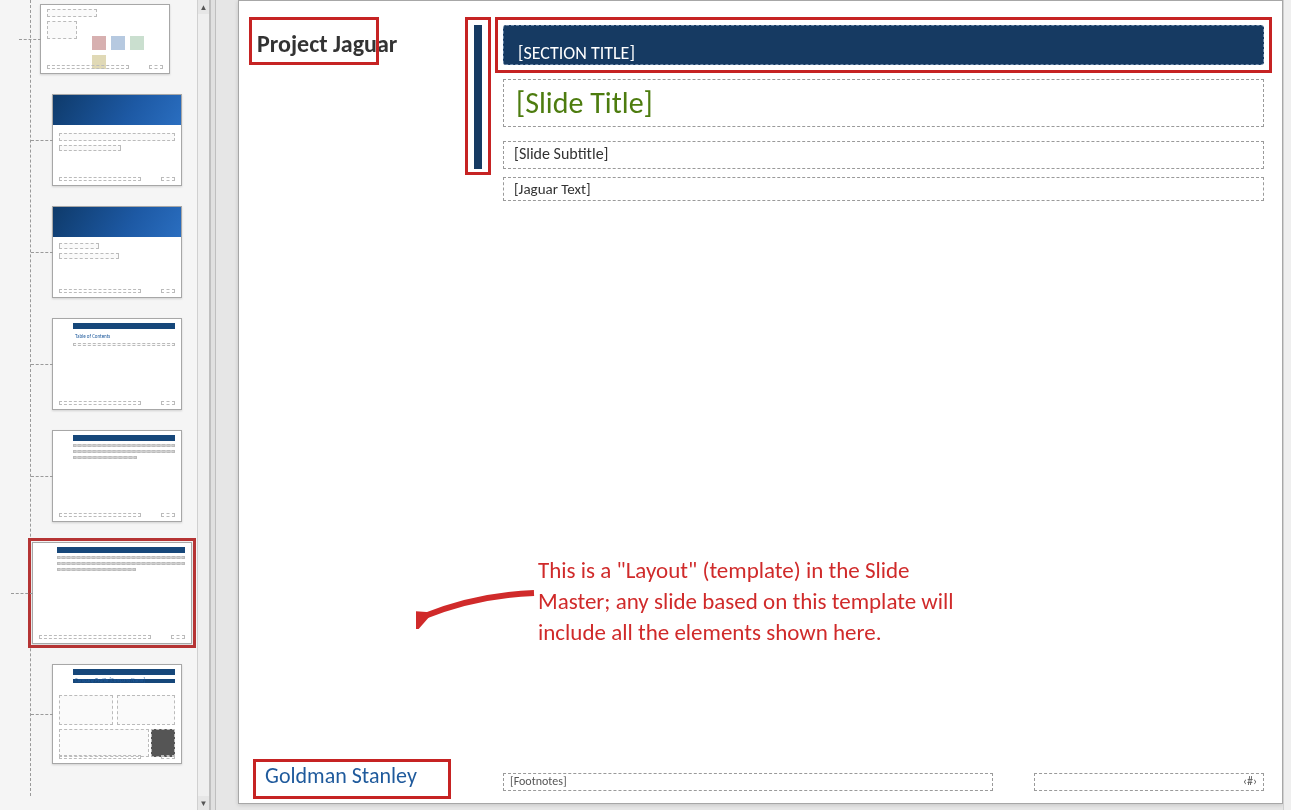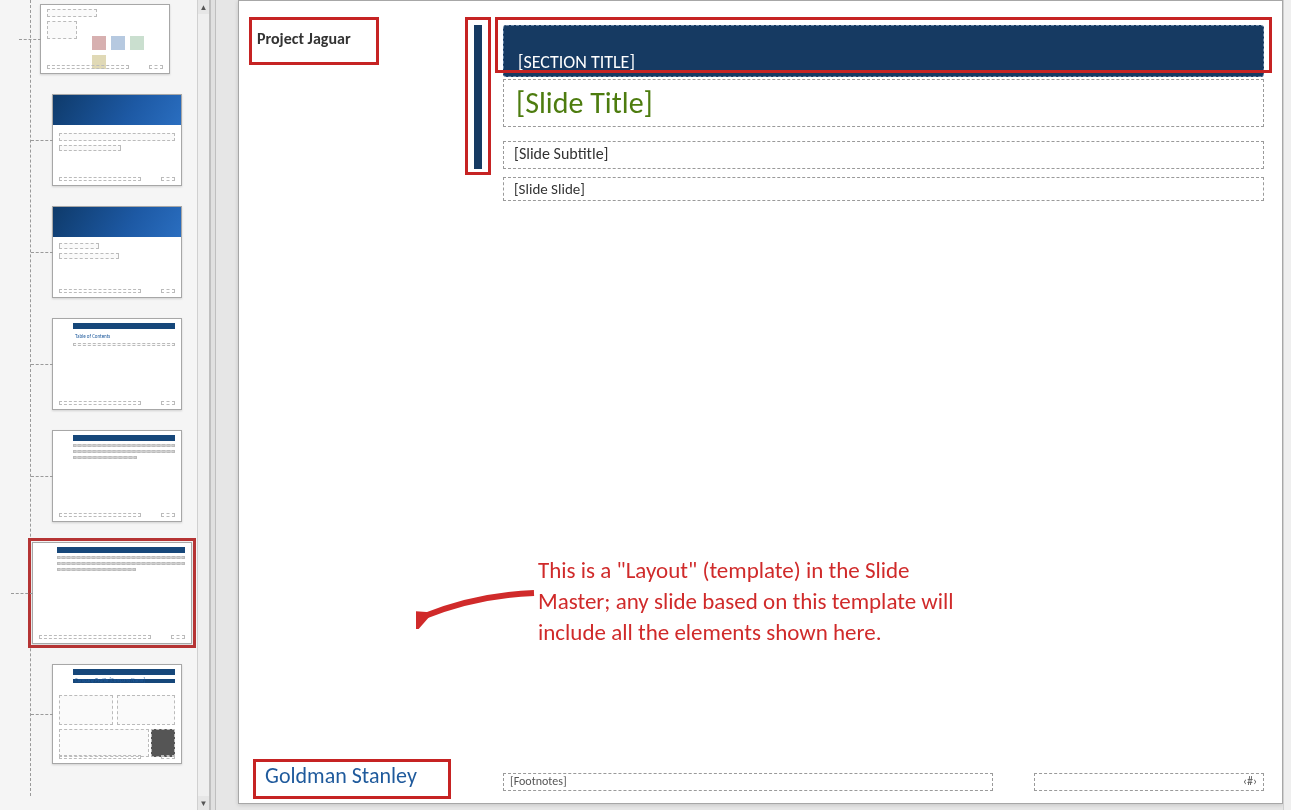--- a/index.html
+++ b/index.html
@@ -129,21 +129,21 @@
 
   .hl-box {
     border: 3px solid #c62323;
     position:absolute;
     pointer-events:none;
   }
 
   .project-label {
     position:absolute;
     left: 18px; top: 28px;
-    font-size: 16px; font-weight:600;
+    font-size: 24px; font-weight:600;
     color:#333;
   }
   .project-hl { left:10px; top:16px; width:130px; height:48px; }
 
   .accent-bar {
     position:absolute;
     left: 235px; top: 24px;
     width: 8px; height:144px;
     background:#163a62;
   }
@@ -151,21 +151,21 @@
 
   .section-title {
     position:absolute;
     left: 264px; top: 24px; right: 18px;
     height: 40px;
     background:#163a62;
     border:1px dashed #6b87a7;
     border-radius: 3px;
     color:#fff;
     font-size:18px;
-    padding: 25px 14px;
+    padding: 16px 14px;
   }
   .section-hl { left:256px; top:16px; right:10px; height:56px; }
 
   .slide-title {
     position:absolute;
     left:264px; top:78px; right:18px;
     height:48px;
     border:1px dashed #9a9a9a;
     font-size: 30px;
     padding: 4px 12px;
@@ -330,21 +330,21 @@
       <div class="hl-box project-hl"></div>
 
       <div class="accent-bar"></div>
       <div class="hl-box accent-hl"></div>
 
       <div class="section-title">[SECTION TITLE]</div>
       <div class="hl-box section-hl"></div>
 
       <div class="slide-title">[Slide Title]</div>
       <div class="slide-subtitle">[Slide Subtitle]</div>
-      <div class="slide-text">[Slide Slide]</div>
+      <div class="slide-text">[Jaguar Text]</div>
 
       <div class="company-label">Goldman Stanley</div>
       <div class="hl-box company-hl"></div>
 
       <div class="footnotes-ph">[Footnotes]</div>
       <div class="pagenum-ph">‹#›</div>
 
     </div>
 
     <svg class="arrow" viewBox="0 0 120 44">

